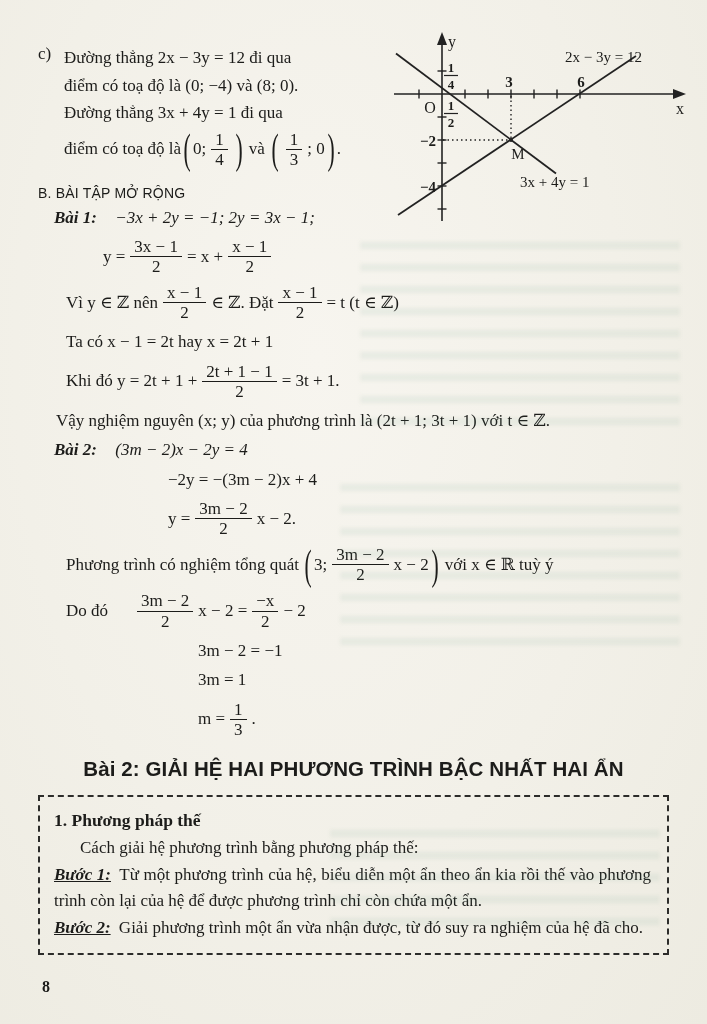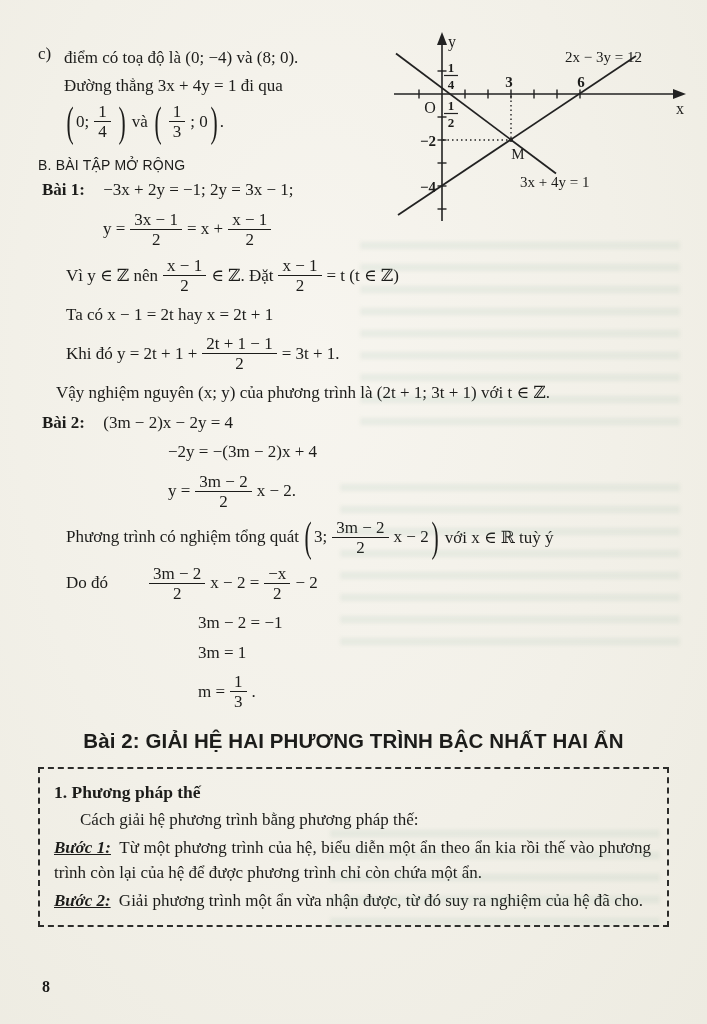--- a/index.html
+++ b/index.html
@@ -41,21 +41,21 @@
     font-weight:normal; font-size:14px; margin-top:16px; letter-spacing:0.2px;
   }
   .lesson-title {
     font-family:"Liberation Sans","DejaVu Sans",sans-serif;
     font-weight:bold; font-size:20.5px; text-align:center;
     margin-top:18px; letter-spacing:0.1px;
   }
   
   .exline { margin-top:4px; line-height:1.5; }
   .lbl { font-weight:bold; margin-right:14px; }
-  .ml0   { margin-left:4px; }
+  .ml0   { margin-left:16px;font-style:italic; }
   .ml28  { margin-left:28px; }
   .ml65  { margin-left:65px; }
   .ml130 { margin-left:130px; }
   .ml160 { margin-left:160px; }
   .tall { margin-top:7px; margin-bottom:7px; }
   
   .method-box {
     margin-top:14px;
     border:2px dashed #2c2c2a;
     padding:10px 16px 12px 14px;
@@ -73,23 +73,25 @@
 
 <div class="page">
 
   <div class="bleed" style="left:360px; top:240px; width:320px; height:200px;"></div>
   <div class="bleed" style="left:340px; top:470px; width:340px; height:190px;"></div>
   <div class="bleed" style="left:330px; top:820px; width:330px; height:120px;"></div>
 
   <div class="c-row">
     <div class="c-label">c)</div>
     <div class="c-text">
+      <div class="c-line">Đường thẳng 2x − 3y = 12 đi qua</div>
       <div class="c-line">điểm có toạ độ là (0; −4) và (8; 0).</div>
       <div class="c-line">Đường thẳng 3x + 4y = 1 đi qua</div>
       <div class="mline" style="margin-top:3px;">
+        <span>điểm có toạ độ là</span>
         <span class="bp">(</span>
         <span>0;</span>
         <span class="frac">
           <span class="num">1</span>
           <span class="den">4</span>
         </span>
         <span class="bp">)</span>
         <span style="margin:0 4px;">và</span>
         <span class="bp">(</span>
         <span class="frac">
@@ -226,21 +228,21 @@
       <span>3;</span>
       <span class="frac">
         <span class="num">3m − 2</span>
         <span class="den">2</span>
       </span>
       <span>x − 2</span>
       <span class="bp">)</span>
       <span style="margin-left:4px;">với x ∈ ℝ tuỳ ý</span>
     </div>
     <div class="mline ml28 tall">
-      <span style="margin-right:36px;">Do đó</span>
+      <span style="margin-right:24px;">Do đó</span>
       <span class="frac">
         <span class="num">3m − 2</span>
         <span class="den">2</span>
       </span>
       <span>x − 2 =</span>
       <span class="frac">
         <span class="num">−x</span>
         <span class="den">2</span>
       </span>
       <span>− 2</span>

